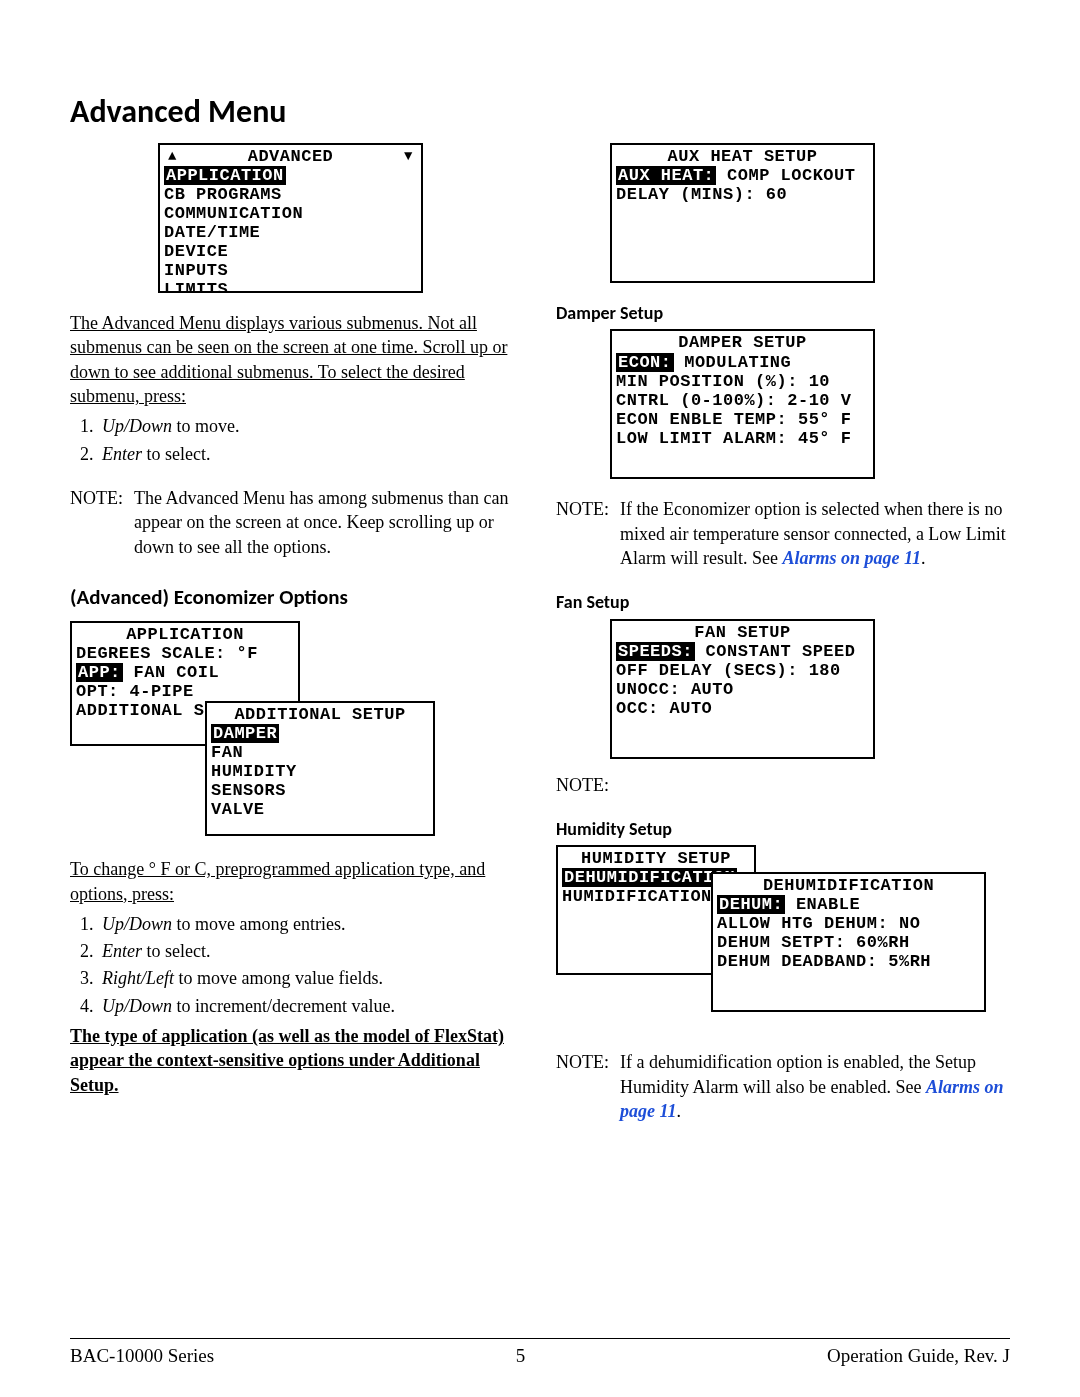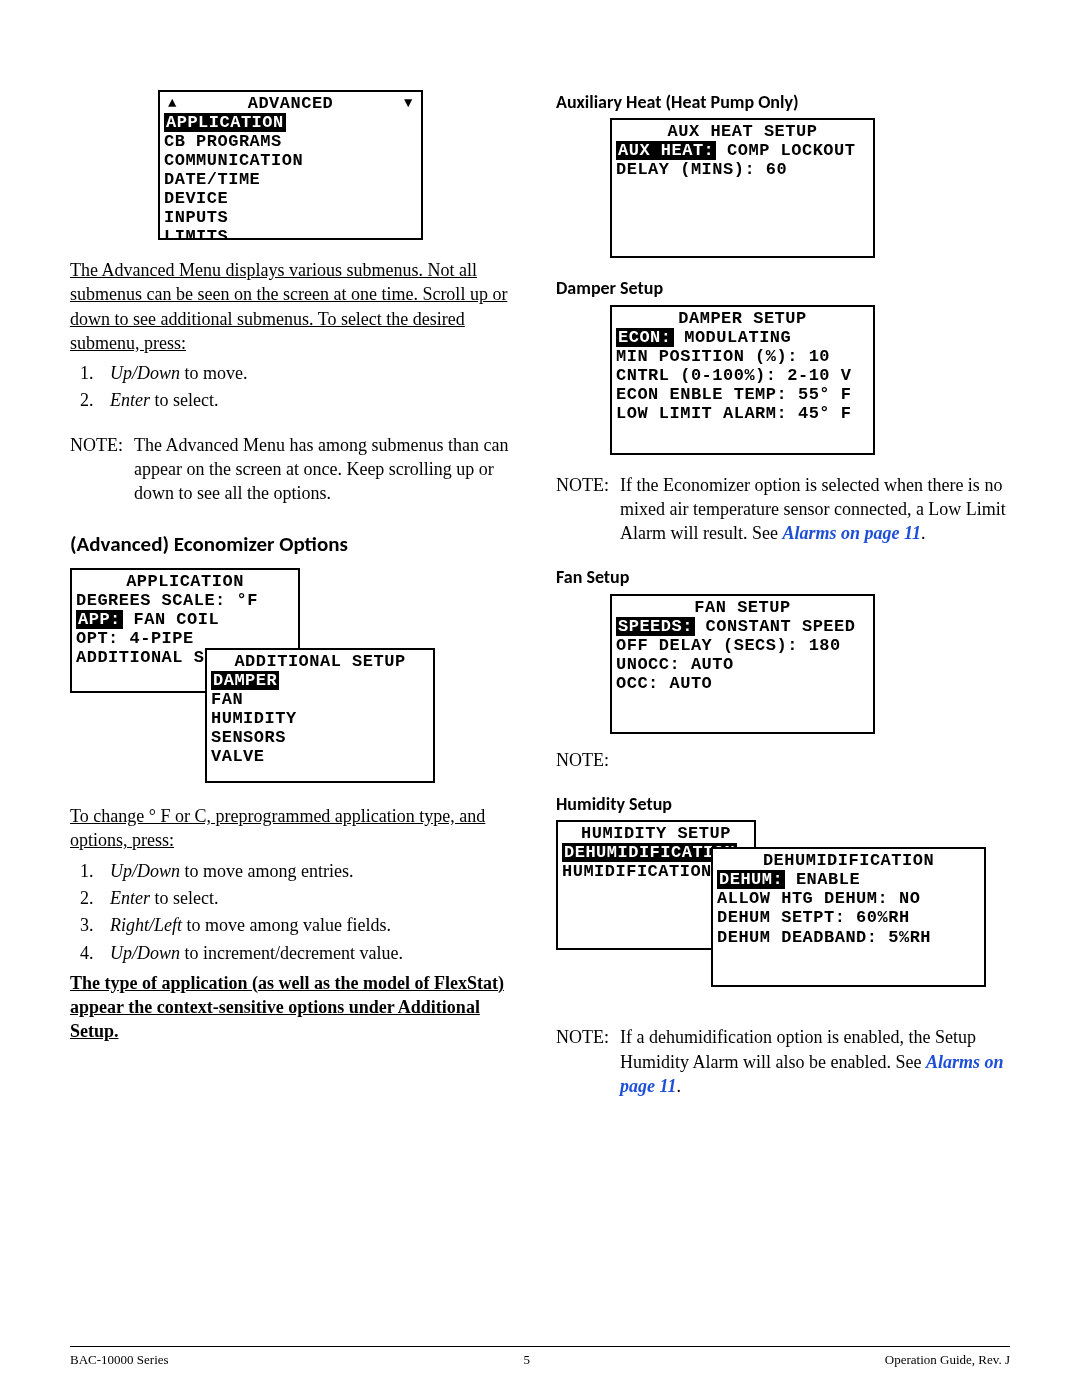--- a/index.html
+++ b/index.html
@@ -86,42 +86,42 @@
   }
   .subhead-sm {
     font-family: Calibri, "Segoe UI", Arial, sans-serif;
     font-weight: 700;
     font-size: 18px;
     margin: 8px 0 4px 0;
   }
   p { margin: 6px 0; text-decoration: underline; }
   ol { margin: 6px 0 6px 0; padding-left: 28px; }
   ol li { margin: 3px 0; padding-left: 4px; }
-  em, .ital { font-style: italic; margin-left: 8px; }
+  em, .ital { font-style: italic; }
   .note {
     display: flex;
     margin: 20px 0;
     font-family: Liberation Serif, serif;
   }
   .note .lbl {
     flex: 0 0 64px;
   }
   .note .body { flex: 1; }
   .link { color: #1d4ed8; font-style: italic; font-weight: 700; }
   .bold { font-weight: 700; }
   
   .footer {
     position: absolute;
     left: 70px;
     right: 70px;
     bottom: 28px;
     border-top: 1px solid #000;
     display: flex;
     justify-content: space-between;
-    font-size: 13px;
+    font-size: 19px;
     padding-top: 4px;
     font-family: "Palatino Linotype", Palatino, serif;
   }
   
   .lcd-stack {
     position: relative;
     height: 230px;
   }
   .lcd-stack .lcd1 {
     position: absolute;
@@ -164,20 +164,21 @@
     width: 265px;
     height: 150px;
     margin-left: 88px;
     margin-bottom: 18px;
   }
 </style>
 </head>
 <body>
 
 <div class="page">
+  <h1 class="title">Advanced Menu</h1>
 
   <div class="columns">
 
     <div class="col">
 
       <div class="lcd lcd-advanced">
         <div class="triwrap">
           <span class="tri">▲</span>
           <span>ADVANCED</span>
           <span class="tri">▼</span>
@@ -230,21 +231,20 @@
         <li><em>Enter</em><span> to select.</span></li>
         <li><em>Right/Left</em><span> to move among value fields.</span></li>
         <li><em>Up/Down</em><span> to increment/decrement value.</span></li>
       </ol>
 
       <p class="bold">The type of application (as well as the model of FlexStat) appear the context-sensitive options under Additional Setup.</p>
     </div>
 
     <div class="col">
 
-      <div class="subhead-sm" style="margin-top:0">Auxiliary Heat (Heat Pump Only)</div>
       <div class="lcd lcd-single">
         <div class="head">AUX HEAT SETUP</div>
         <div class="row"><span class="inv">AUX HEAT:</span><span> COMP LOCKOUT</span></div>
         <div class="row">DELAY (MINS): 60</div>
       </div>
 
       <div class="subhead-sm" style="margin-top:18px">Damper Setup</div>
       <div class="lcd lcd-single" style="height:150px">
         <div class="head">DAMPER SETUP</div>
         <div class="row"><span class="inv">ECON:</span><span> MODULATING</span></div>

